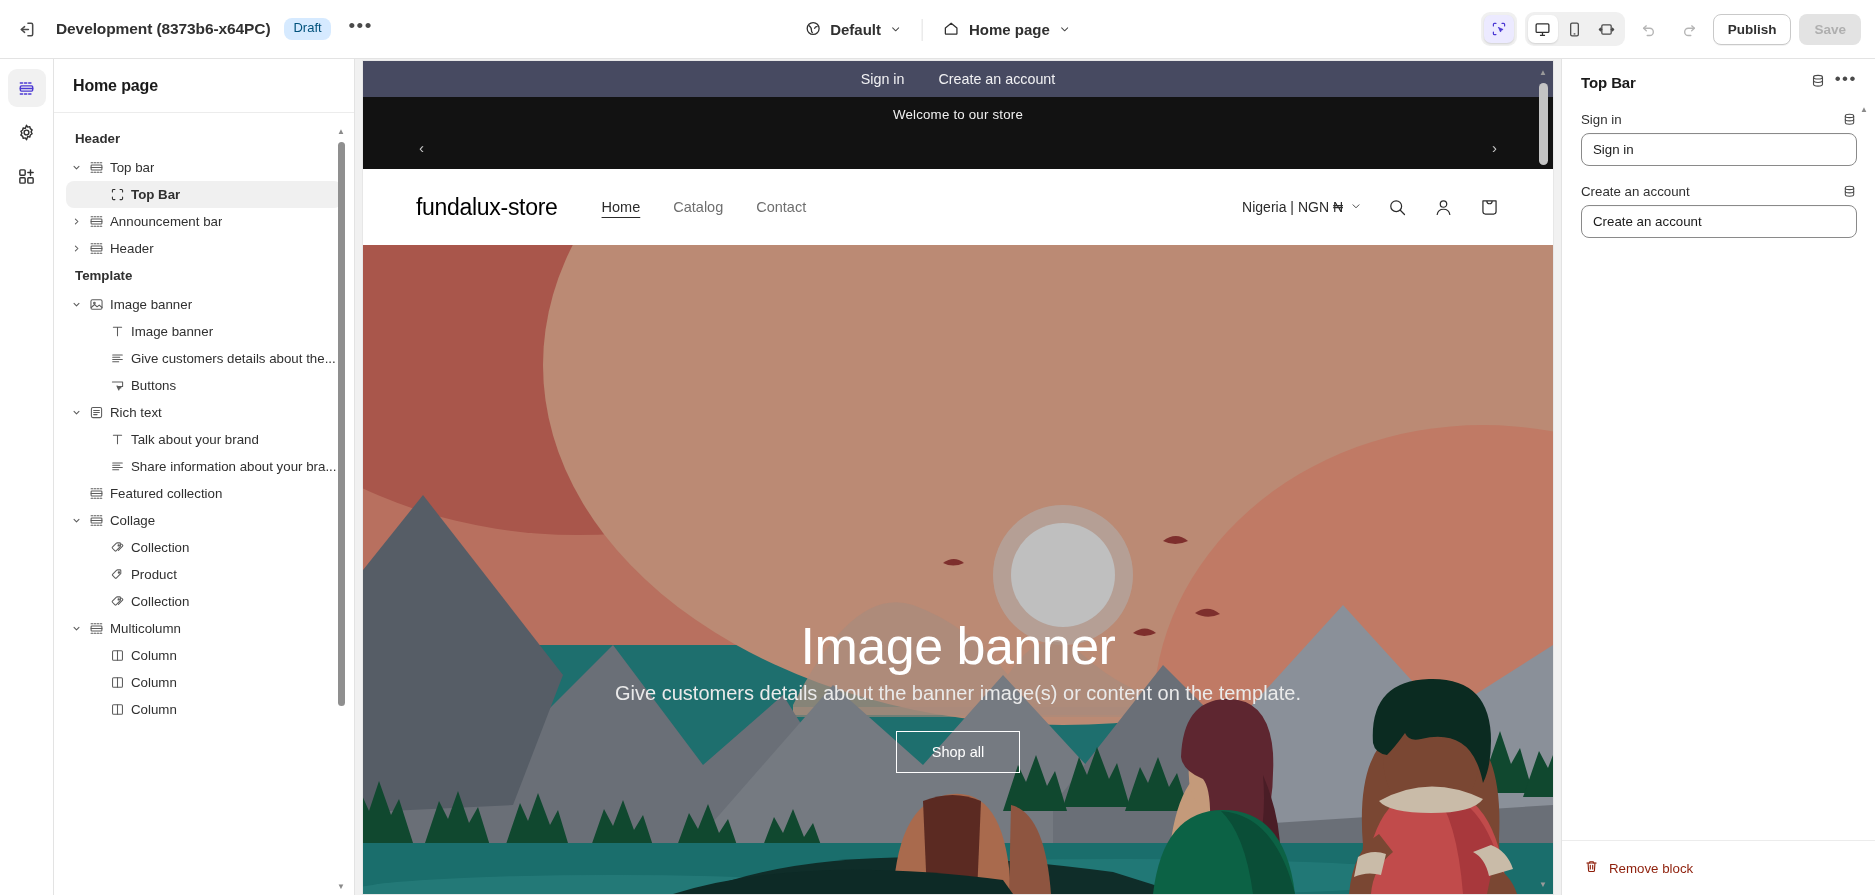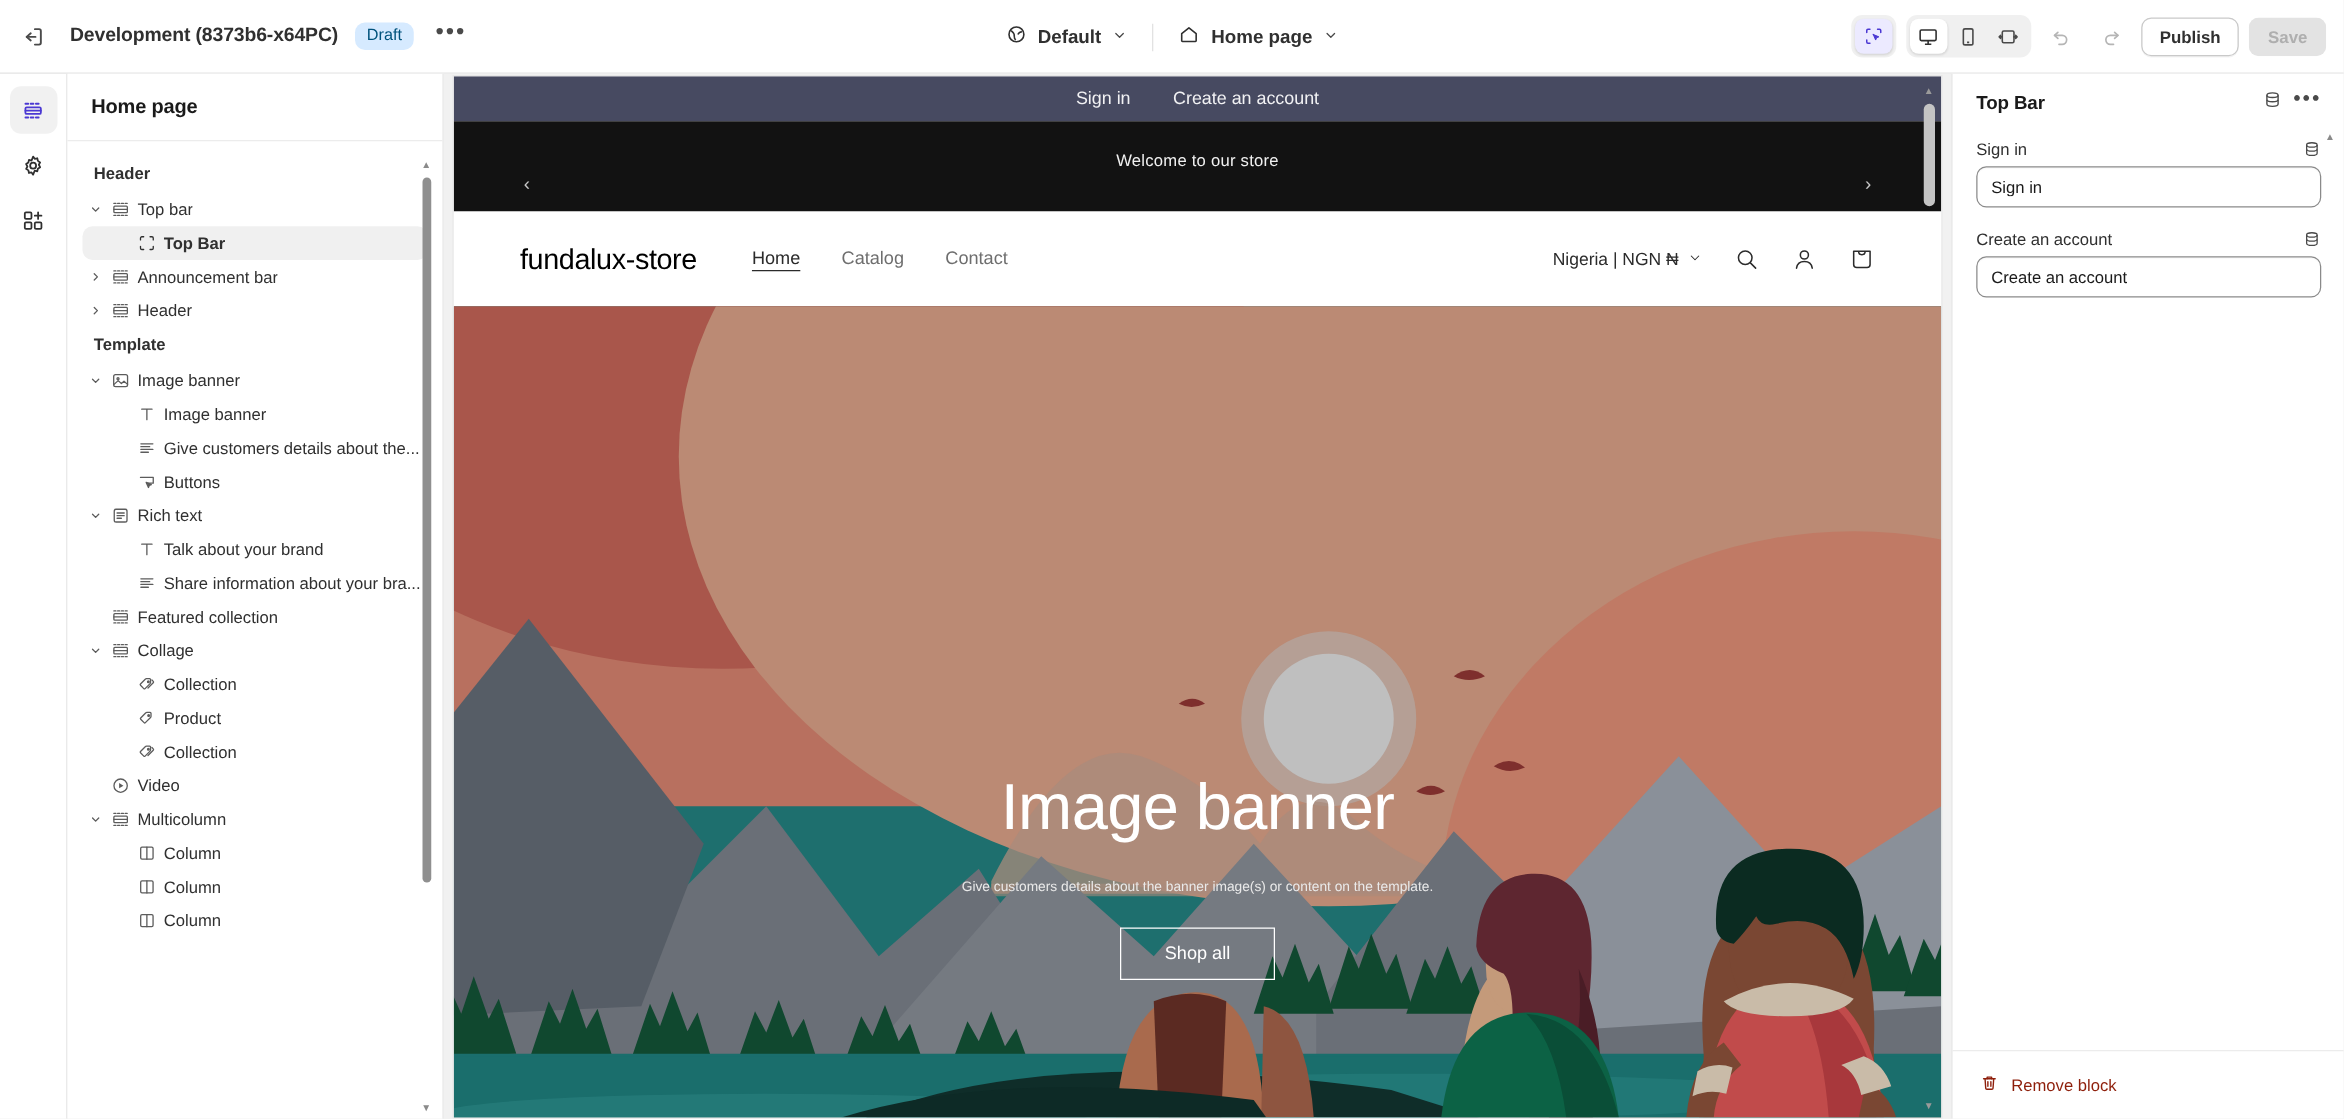--- a/index.html
+++ b/index.html
@@ -155,21 +155,21 @@
   
   .st-topbar {
     height: 36px; background: #474a61;
     display: flex; align-items: center; justify-content: center; gap: 34px;
   }
   .st-topbar a { color: #f2f2f4; font-size: 14.3px; text-decoration: none; cursor: pointer; }
   
   .st-ann {
     height: 72px; background: #121212; color: #f0f0f0;
     display: flex; flex-direction: column; align-items: center; justify-content: flex-start;
-    position: relative; padding-top: 24px;
+    position: relative; padding-top: 10px;
   }
   .st-ann-text { font-size: 13.3px; letter-spacing: .2px; }
   .st-ann-arrow {
     position: absolute; top: 42px; color: #c8c8c8; font-size: 15px; cursor: pointer; user-select: none;
   }
   .st-ann-arrow.left { left: 56px; }
   .st-ann-arrow.right { right: 56px; }
   
   .st-header {
     height: 76px; background: #ffffff; display: flex; align-items: center;
@@ -184,21 +184,21 @@
   .st-hicon { color: #2b2b2b; cursor: pointer; display: flex; }
   
   .hero { position: relative; height: 649px; overflow: hidden; background: #1e6f6e; }
   .hero svg { position: absolute; inset: 0; width: 100%; height: 100%; display: block; }
   .hero-content {
     position: absolute; left: 0; right: 0; top: 372px;
     display: flex; flex-direction: column; align-items: center; text-align: center;
     z-index: 5;
   }
   .hero-h1 { font-size: 52px; font-weight: 400; color: #ffffff; letter-spacing: -.5px; line-height: 1.12; }
-  .hero-sub { font-size: 11px; color: #eaeaea; margin-top: 29px; }
+  .hero-sub { font-size: 20px; color: #eaeaea; margin-top: 7px; }
   .hero-btn {
     margin-top: 26px; border: 1px solid #ffffff; color: #ffffff;
     font-size: 14.5px; padding: 12px 35px; cursor: pointer; background: transparent;
   }
   .pv-thumb {
     position: absolute; right: 5px; top: 22px; width: 9px; height: 82px;
     background: #c4c4c4; border-radius: 5px;
   }
   .pv-arrow-up { position: absolute; right: 6px; top: 7px; color: #9a9a9a; font-size: 8px; }
   .pv-arrow-dn { position: absolute; right: 6px; bottom: 5px; color: #9a9a9a; font-size: 8px; }
@@ -551,30 +551,20 @@
             <div class="tree-row lvl2">
               <span class="twisty"></span>
               <span class="tree-ico">
                 <svg width="15" height="15" viewBox="0 0 20 20" fill="none" stroke="#5c5c5c" stroke-width="1.4" stroke-linecap="round" stroke-linejoin="round">
                   <path d="M3.2 9.6l5.3-5.3a1.6 1.6 0 011.1-.5h3.3a1 1 0 011 1v3.3a1.6 1.6 0 01-.5 1.1l-5.3 5.3a1 1 0 01-1.4 0L3.2 11a1 1 0 010-1.4z"></path>
                   <circle cx="11.6" cy="7.2" r=".9" fill="#5c5c5c"></circle>
                   <path d="M15.4 5.4l1.4 1.4a1 1 0 010 1.4l-5.6 5.6"></path>
                 </svg>
               </span>
               <span class="tree-label">Collection</span>
-            </div>
-            <div class="tree-row lvl1">
-              <span class="twisty"></span>
-              <span class="tree-ico">
-                <svg width="15" height="15" viewBox="0 0 20 20" fill="none" stroke="#5c5c5c" stroke-width="1.4" stroke-linecap="round" stroke-linejoin="round">
-                  <circle cx="10" cy="10" r="7.1"></circle>
-                  <path d="M8.4 7.1l4.6 2.9-4.6 2.9z" fill="#5c5c5c" stroke="none"></path>
-                </svg>
-              </span>
-              <span class="tree-label">Video</span>
             </div>
             <div class="tree-row lvl1">
               <span class="twisty">
                 <svg width="11" height="11" viewBox="0 0 20 20" fill="none" stroke="#5c5c5c" stroke-width="1.9" stroke-linecap="round" stroke-linejoin="round">
                   <path d="M5.5 8l4.5 4.6L14.5 8"></path>
                 </svg>
               </span>
               <span class="tree-ico">
                 <svg width="15" height="15" viewBox="0 0 20 20" fill="none" stroke="#5c5c5c" stroke-width="1.4" stroke-linecap="round" stroke-linejoin="round">
                   <path d="M2.8 3.6h14.4M2.8 16.4h14.4" stroke-dasharray="2.2 1.8"></path>

